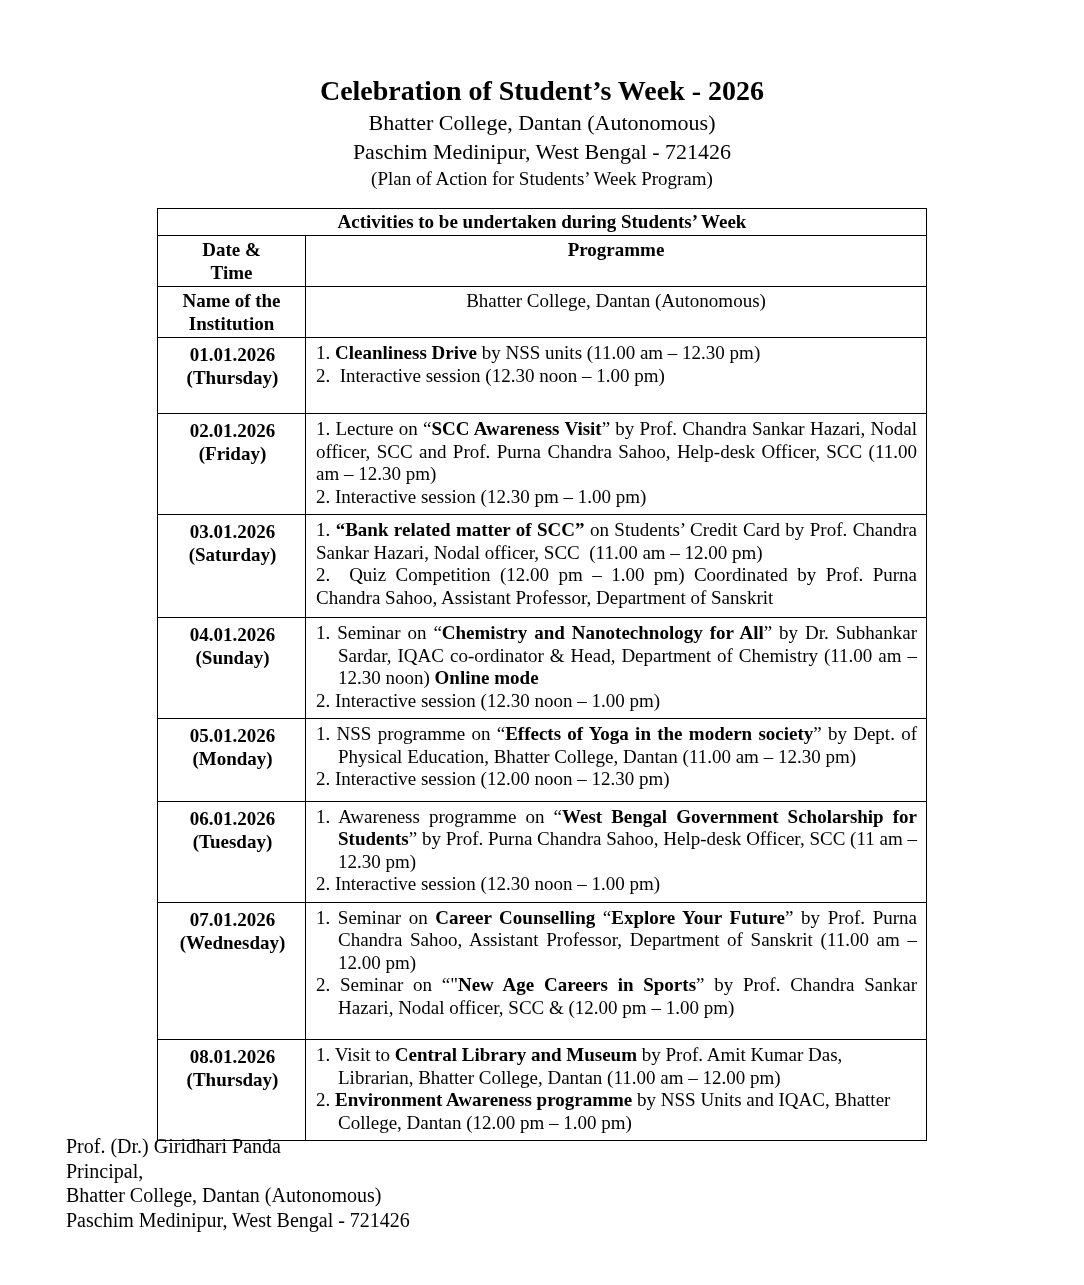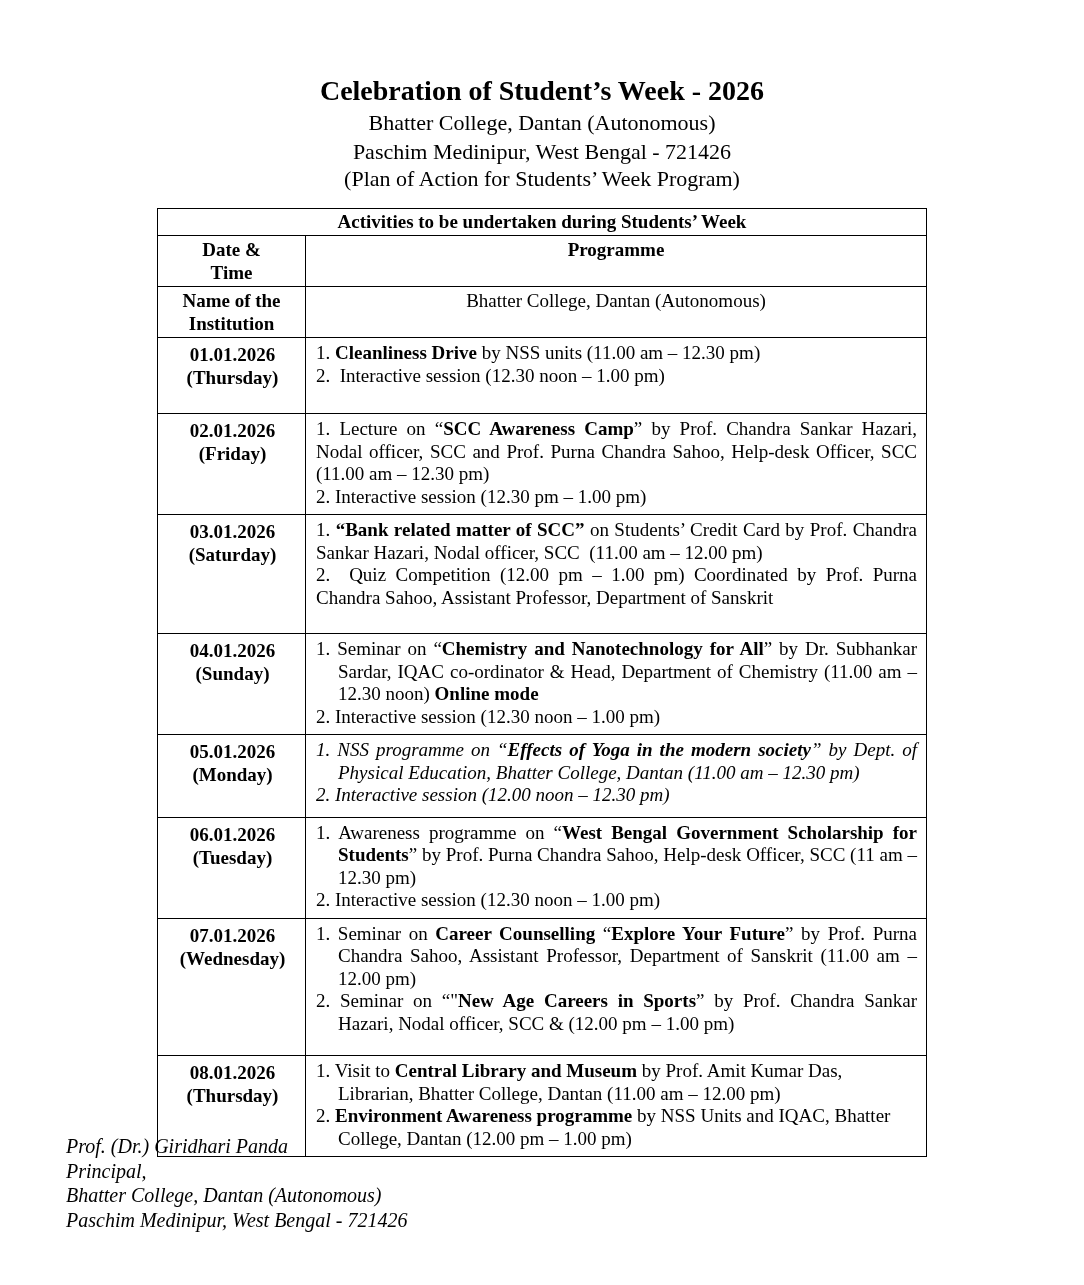--- a/index.html
+++ b/index.html
@@ -5,21 +5,21 @@
   html, body { margin: 0; padding: 0; }
   body {
     width: 1084px; height: 1285px;
     background: #ffffff; color: #000000;
     font-family: "Liberation Serif", serif;
     position: relative;
   }
   .doc-header { text-align: center; padding-top: 58px; }
   .doc-title { font-size: 28px; font-weight: bold; line-height: 34px; margin-top: 16px; }
   .doc-sub1, .doc-sub2 { font-size: 22px; line-height: 29px; }
-  .doc-sub3 { font-size: 22px; line-height: 26px; }
+  .doc-sub3 { font-size: 19px; line-height: 26px; }
 
   table.schedule {
     width: 770px; margin: 16px auto 0 auto;
     border-collapse: collapse; table-layout: fixed;
   }
   table.schedule td {
     border: 1px solid #000000;
     vertical-align: top;
     font-size: 19px;
   }
@@ -28,28 +28,28 @@
   .label-cell { text-align: center; font-weight: bold; white-space: pre-line; line-height: 23px; padding: 2px 4px; }
   .inst-cell { text-align: center; line-height: 23px; padding: 2px 4px; }
   .dt-cell { text-align: center; font-weight: bold; white-space: pre-line; line-height: 23px; padding: 2px 4px; }
   .prog-hdr-cell { text-align: center; font-weight: bold; line-height: 23px; padding: 2px 4px; }
   .date-cell { text-align: center; font-weight: bold; line-height: 23px; padding: 5px 0 4px 2px; margin-top: 28px; }
   .prog-cell { line-height: 22.5px; padding: 4px 9px 6px 10px; }
   .prog-cell .item { text-align: justify; }
   .prog-cell .item.hang { padding-left: 22px; text-indent: -22px; }
   .b { font-weight: bold; }
   
-  table.schedule tr:nth-child(6) .prog-cell { padding-bottom: 24px; }
+  table.schedule tr:nth-child(6) .prog-cell { padding-bottom: 8px; }
   table.schedule tr:nth-child(4) .prog-cell { padding-bottom: 26px; }
-  table.schedule tr:nth-child(8) .prog-cell { padding-bottom: 10px; font-style: italic; }
+  table.schedule tr:nth-child(8) .prog-cell { padding-bottom: 10px; }
   table.schedule tr:nth-child(10) .prog-cell { padding-bottom: 20px; }
   
   table.schedule tr:last-child .prog-cell .item { text-align: left; }
 
-  .signature { position: absolute; left: 66px; top: 1134px; font-size: 20px; line-height: 24.5px; font-style: italic; }
+  .signature { position: absolute; left: 66px; top: 1134px; font-size: 20px; line-height: 24.5px; }
 </style>
 </head>
 <body>
 
 <div class="doc-header">
   <div class="doc-title">Celebration of Student’s Week - 2026</div>
   <div class="doc-sub1">Bhatter College, Dantan (Autonomous)</div>
   <div class="doc-sub2">Paschim Medinipur, West Bengal - 721426</div>
   <div class="doc-sub3">(Plan of Action for Students’ Week Program)</div>
 </div>
@@ -83,21 +83,21 @@
           <div class="item"><span>1. </span><span class="b">Cleanliness Drive</span><span> by NSS units (11.00 am – 12.30 pm)</span></div>
           <div class="item"><span>2.&nbsp; Interactive session (12.30 noon – 1.00 pm)</span></div>
         </td>
       </tr>
       <tr>
         <td class="date-cell">
           <div>02.01.2026</div>
           <div>(Friday)</div>
         </td>
         <td class="prog-cell">
-          <div class="item"><span>1. Lecture on “</span><span class="b">SCC Awareness Camp</span><span>” by Prof. Chandra Sankar Hazari, Nodal officer, SCC and Prof. Purna Chandra Sahoo, Help-desk Officer, SCC (11.00 am – 12.30 pm)</span></div>
+          <div class="item"><span>1. Lecture on “</span><span class="b">SCC Awareness Visit</span><span>” by Prof. Chandra Sankar Hazari, Nodal officer, SCC and Prof. Purna Chandra Sahoo, Help-desk Officer, SCC (11.00 am – 12.30 pm)</span></div>
           <div class="item"><span>2. Interactive session (12.30 pm – 1.00 pm)</span></div>
         </td>
       </tr>
       <tr>
         <td class="date-cell">
           <div>03.01.2026</div>
           <div>(Saturday)</div>
         </td>
         <td class="prog-cell">
           <div class="item"><span>1. </span><span class="b">“Bank related matter of SCC”</span><span> on Students’ Credit Card by Prof. Chandra Sankar Hazari, Nodal officer, SCC&nbsp; (11.00 am – 12.00 pm)</span></div>

